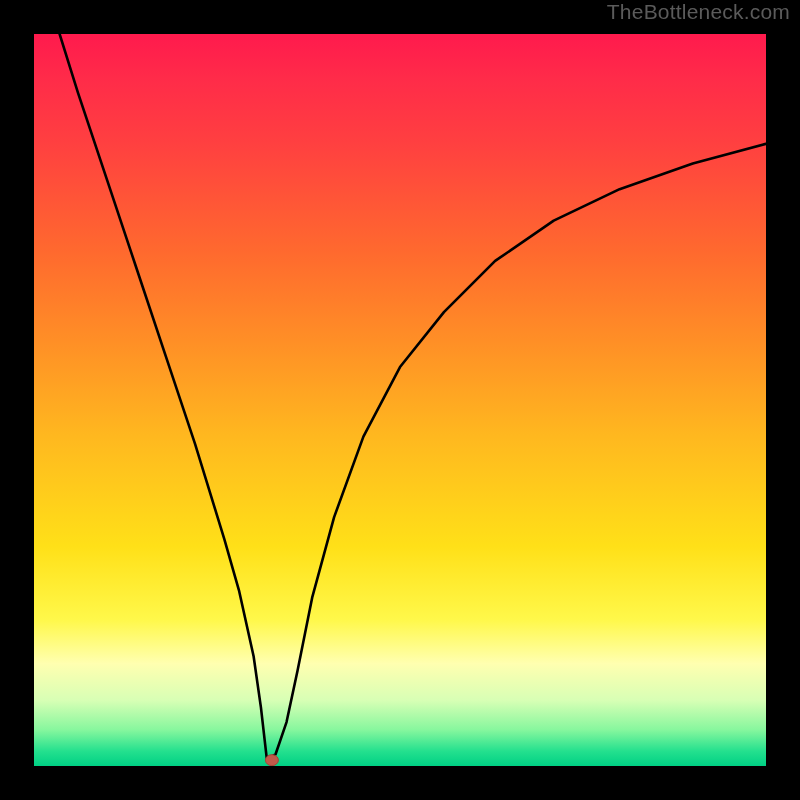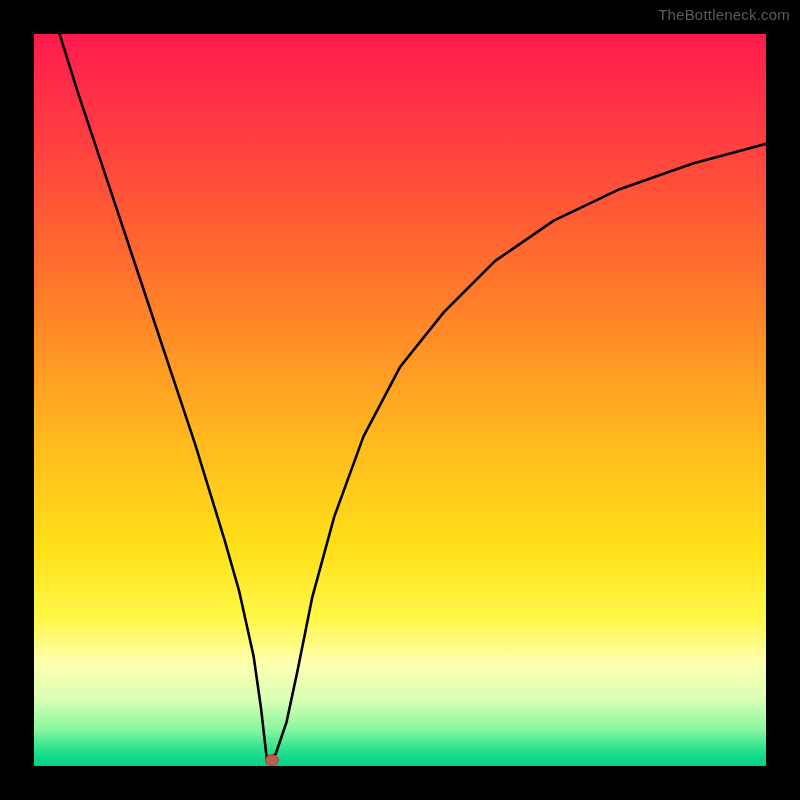--- a/index.html
+++ b/index.html
@@ -41,24 +41,24 @@
   }
   svg.curve {
     position: absolute;
     left: 0;
     top: 0;
     width: 732px;
     height: 732px;
   }
   .watermark {
     position: absolute;
-    top: 6px;
+    top: 0;
     right: 10px;
     color: #5b5b5b;
-    font-size: 15px;
+    font-size: 21px;
     letter-spacing: 0.2px;
     user-select: none;
   }
 </style>
 </head>
 <body>
 
 <div class="frame">
   <div class="plot-area">
     <svg class="curve" viewBox="0 0 732 732" preserveAspectRatio="none">

